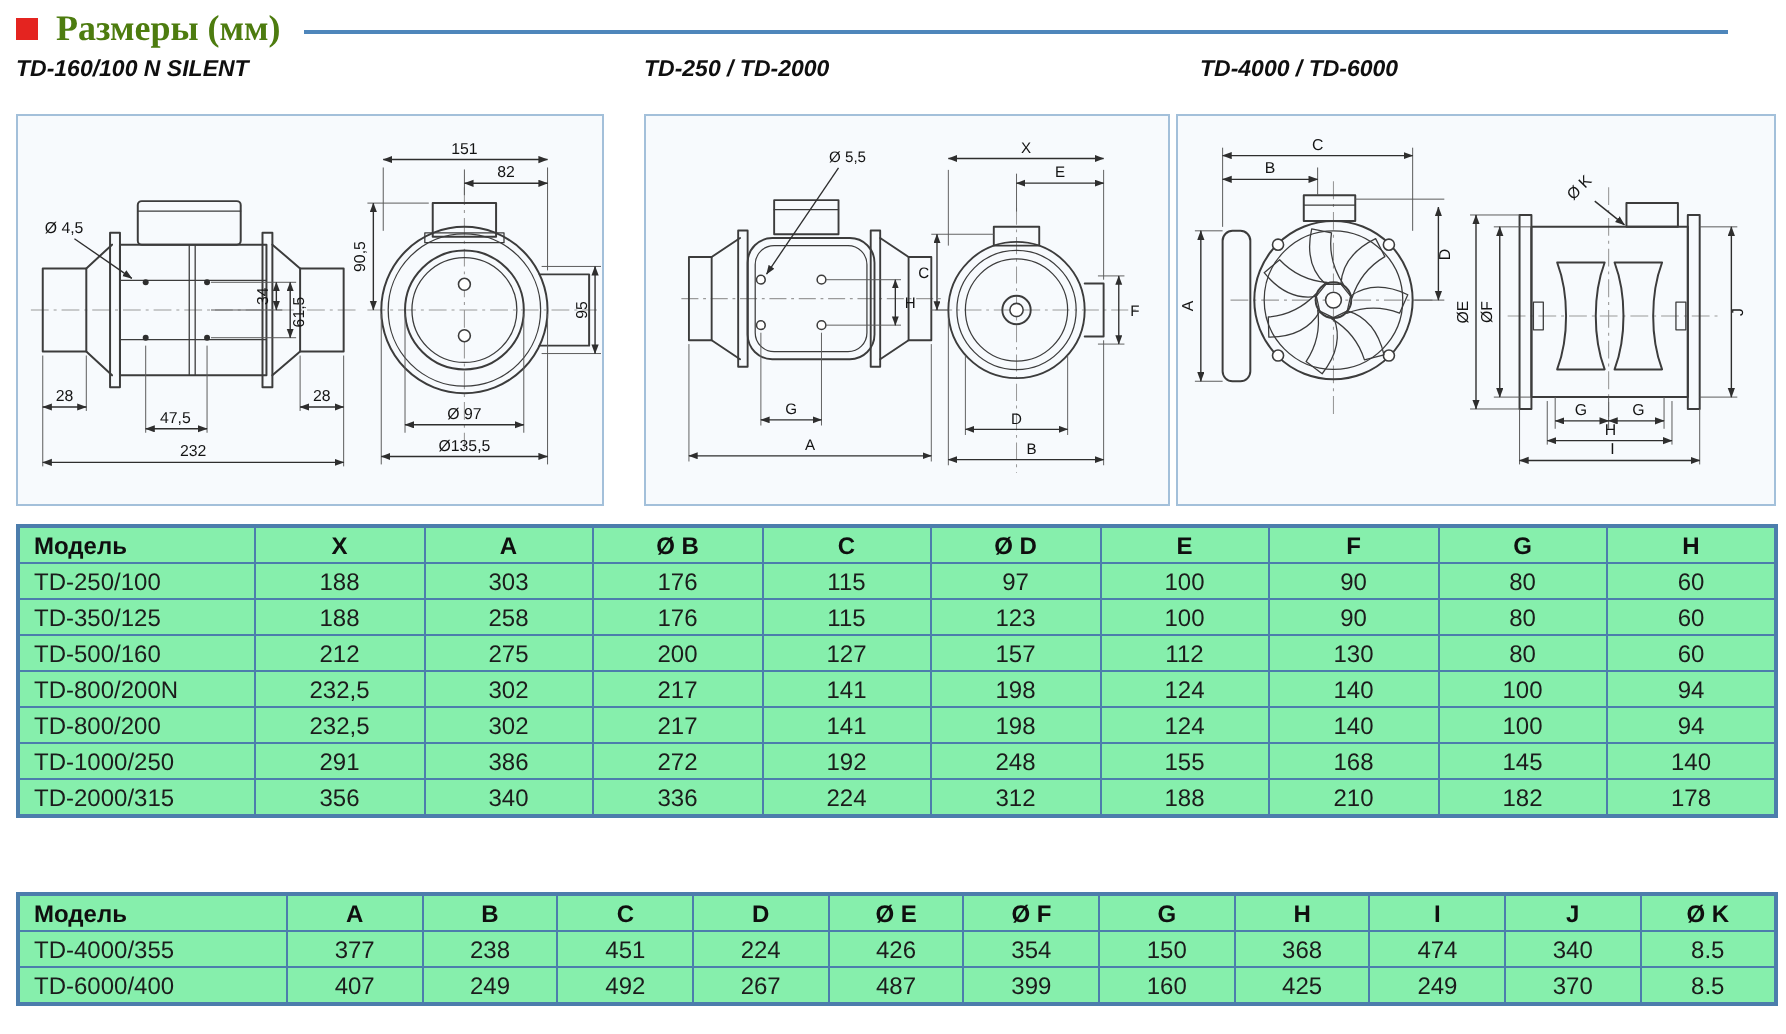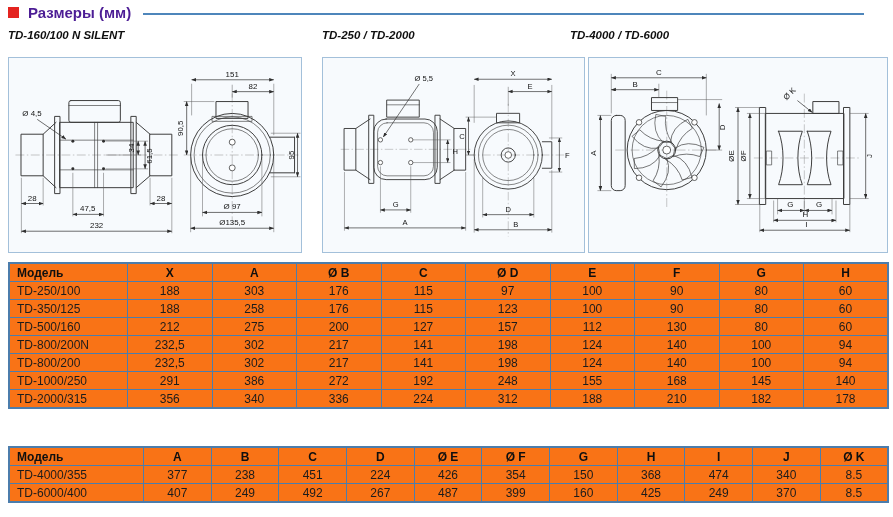--- a/index.html
+++ b/index.html
@@ -1,40 +1,40 @@
 <!DOCTYPE html>
 <html><head>
 <meta charset="utf-8">
 <style>
   html,body { margin:0; padding:0; background:#fff; }
   .page { position:relative; width:893px; height:517px; background:#fff;
           font-family:"Liberation Sans", sans-serif; overflow:hidden; }
   .title-row { position:absolute; left:8px; top:4px; width:870px; display:flex; align-items:center; }
   .bullet { width:11px; height:11px; background:#e42420; display:inline-block; flex:0 0 auto; }
-  .page-title { font-size:15px; font-weight:bold; color:#4c1d95; margin-left:9px; white-space:nowrap; }
+  .page-title { font-size:18px; font-weight:bold; color:#4d7c0f; margin-left:9px; white-space:nowrap;font-family:Liberation Serif, serif; }
   .title-rule { flex:1; height:2px; background:#4e86bb; margin-left:12px; margin-right:14px; margin-top:2px; }
   .dlabel { position:absolute; top:29px; font-size:11.5px; font-weight:bold; color:#0f0f0f; white-space:nowrap;font-style:italic; }
-  #dlabel1 { left:8px; } #dlabel2 { left:322px; } #dlabel3 { left:570px; }
+  #dlabel1 { left:8px; } #dlabel2 { left:322px; } #dlabel3 { left:600px; }
   .panel { position:absolute; top:57px; height:196px; background:#f7fafd; border:1px solid #a3c0da; box-sizing:border-box; }
   #panel1 { left:8px;  width:294px; }
   #panel2 { left:322px; width:263px;padding-left:12px; }
   #panel3 { left:588px; width:300px; }
   svg.draw { display:block; width:100%; height:100%; }
 
   .ol   { fill:none; stroke:#3c3c3c; stroke-width:1; stroke-linejoin:round; stroke-linecap:round; }
   .thin { stroke-width:0.65; }
   .dim  { stroke:#2e2e2e; stroke-width:0.7; fill:none; }
   .ext  { stroke:#5a5a5a; stroke-width:0.5; fill:none; }
   .cl   { stroke:#9a9a9a; stroke-width:0.55; fill:none; stroke-dasharray:9 2.5 1.5 2.5; }
   .dt   { font-size:8px; fill:#141414; font-family:"Liberation Sans", sans-serif; }
   .hole { fill:#2e2e2e; }
   .holec{ fill:#ffffff; stroke:#3c3c3c; stroke-width:0.8; }
 
   table { position:absolute; left:8px; width:881px; border-collapse:collapse; table-layout:fixed;
-          background:#f97316; border:2px solid #4c7dac; }
+          background:#86efac; border:2px solid #4c7dac; }
   #table1 { top:262px; } #table2 { top:446px; }
   th,td { border:1px solid #4c7dac; font-size:12px; color:#1c1c1c; text-align:center;
           padding:1px 4px; height:15px; line-height:14px; overflow:hidden; white-space:nowrap; }
   th { font-weight:bold; color:#0f0f0f; border-bottom-width:1.5px; }
   .model-col, .model-cell { text-align:left; padding-left:7px; }
   #table1 .model-col { width:106px; } #table2 .model-col { width:122px; }
 </style>
 </head>
 <body>
 

